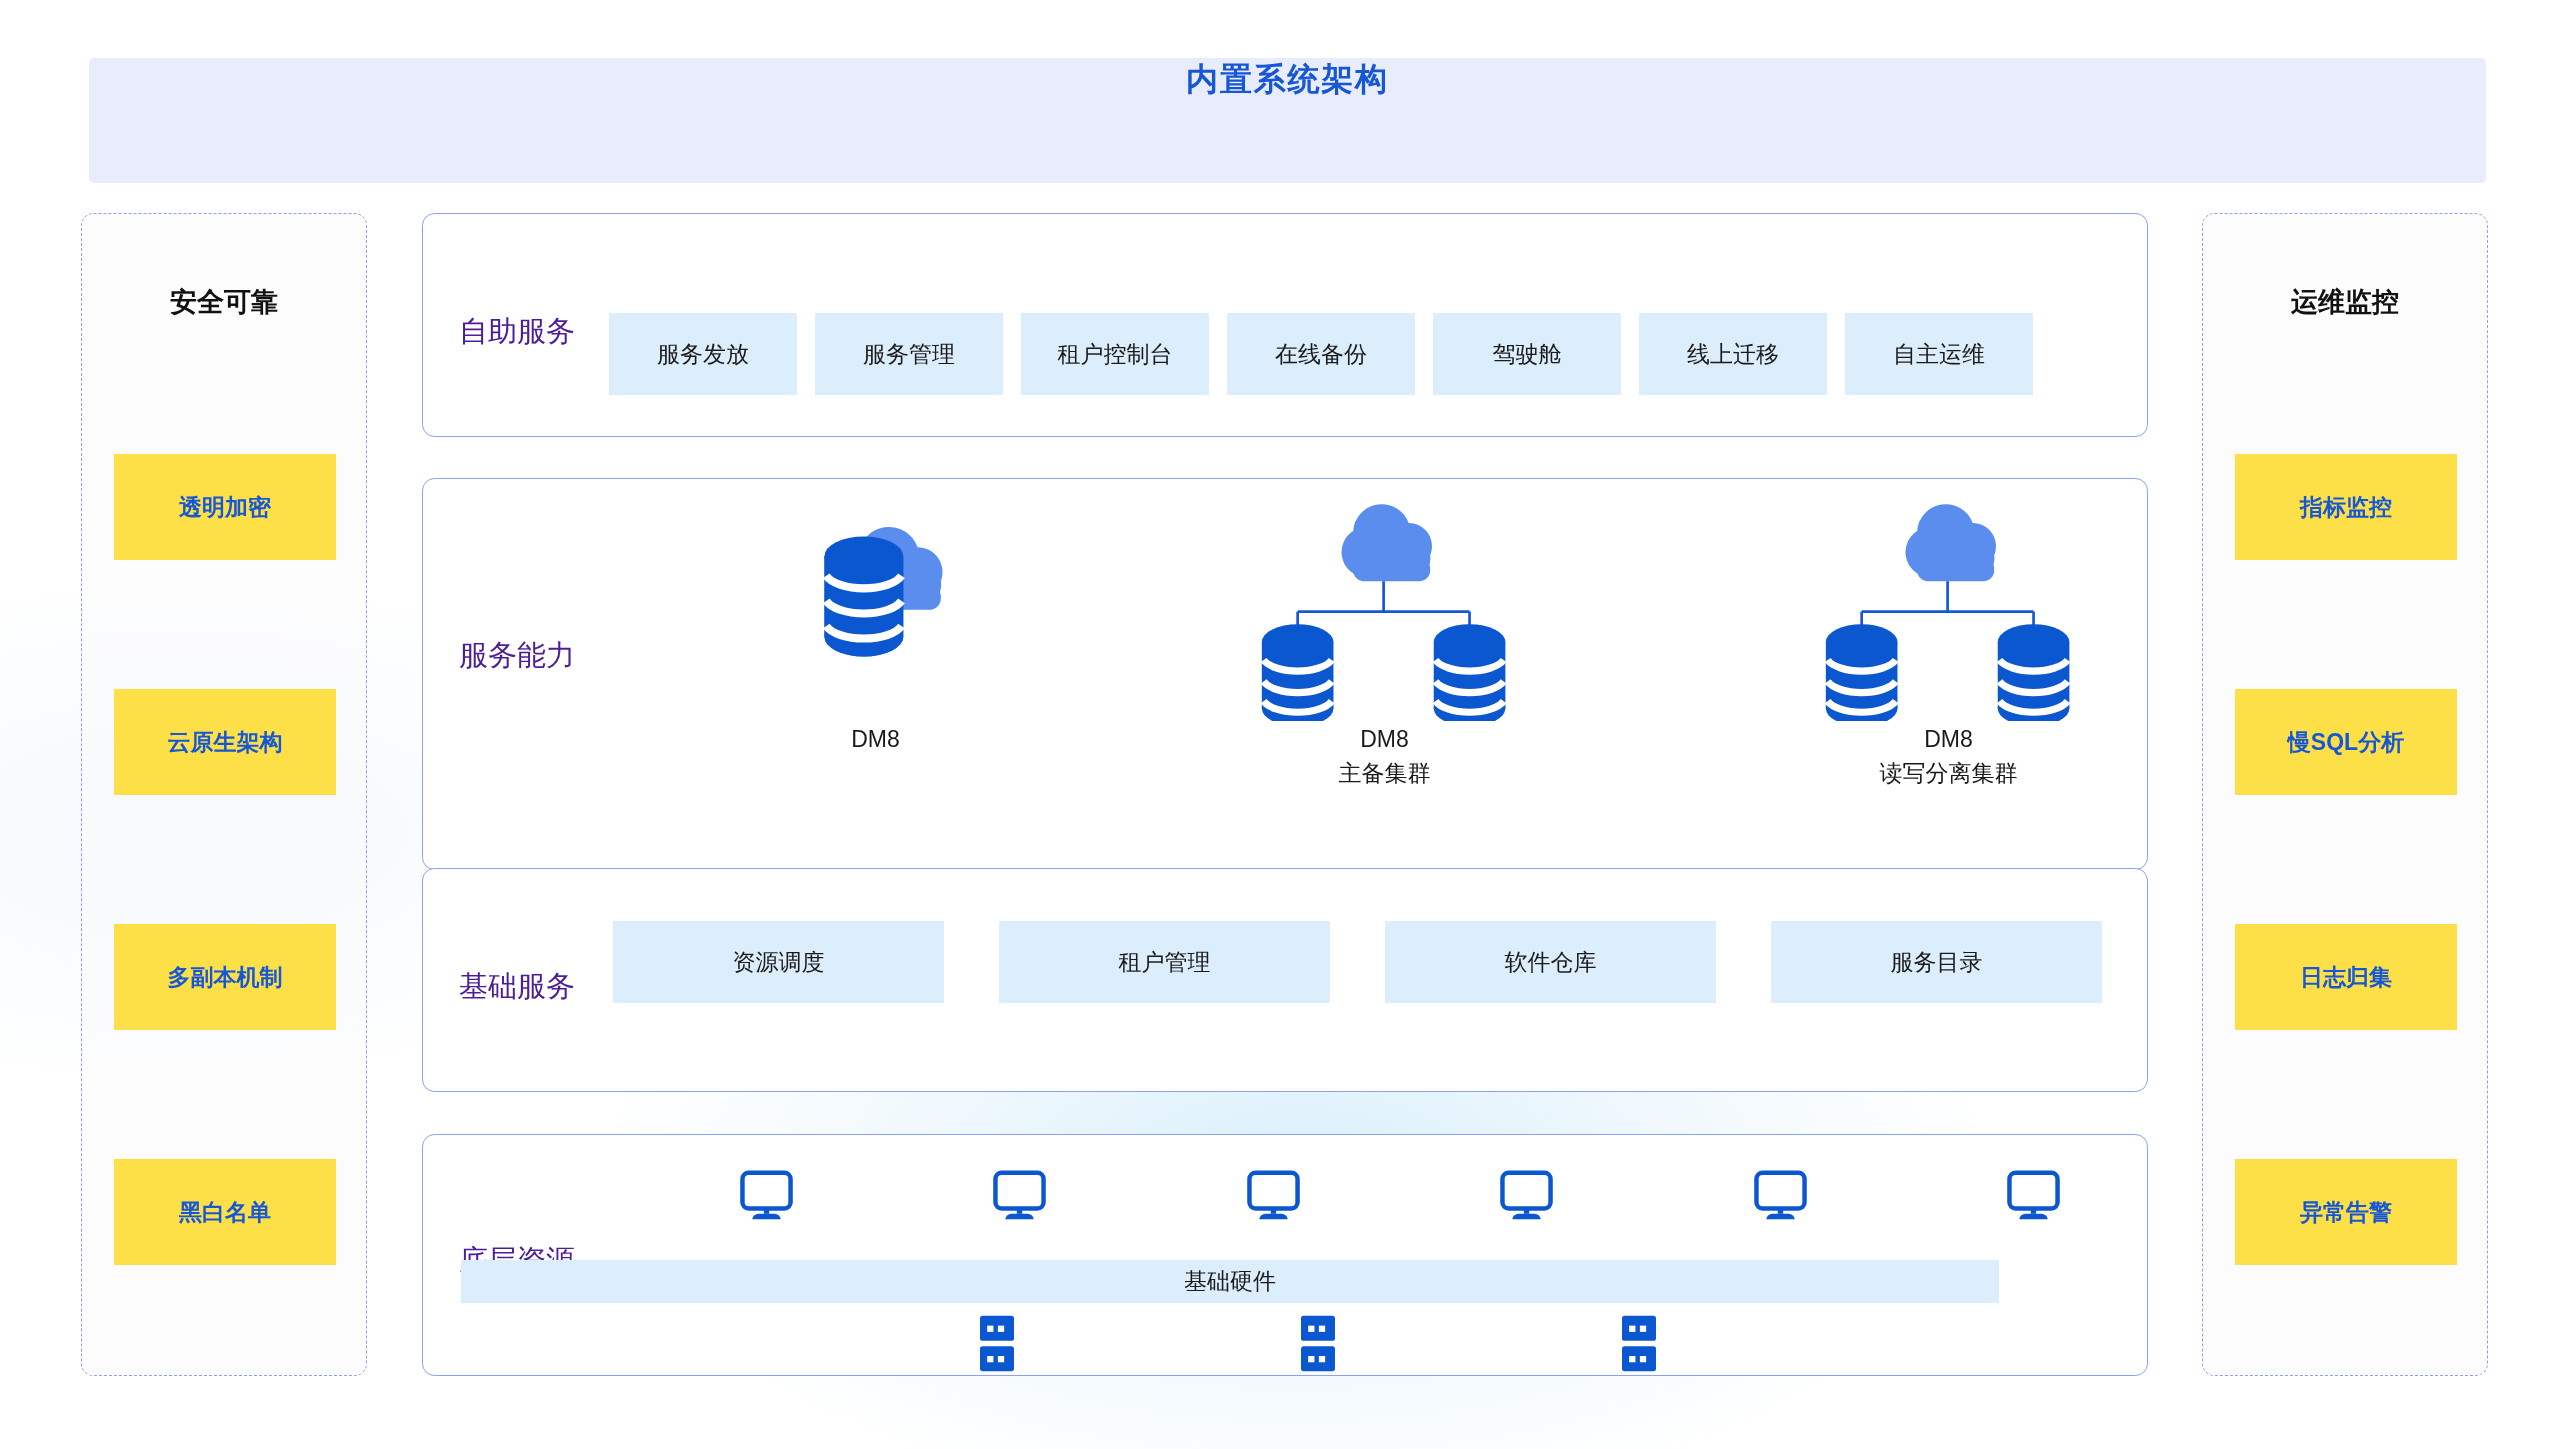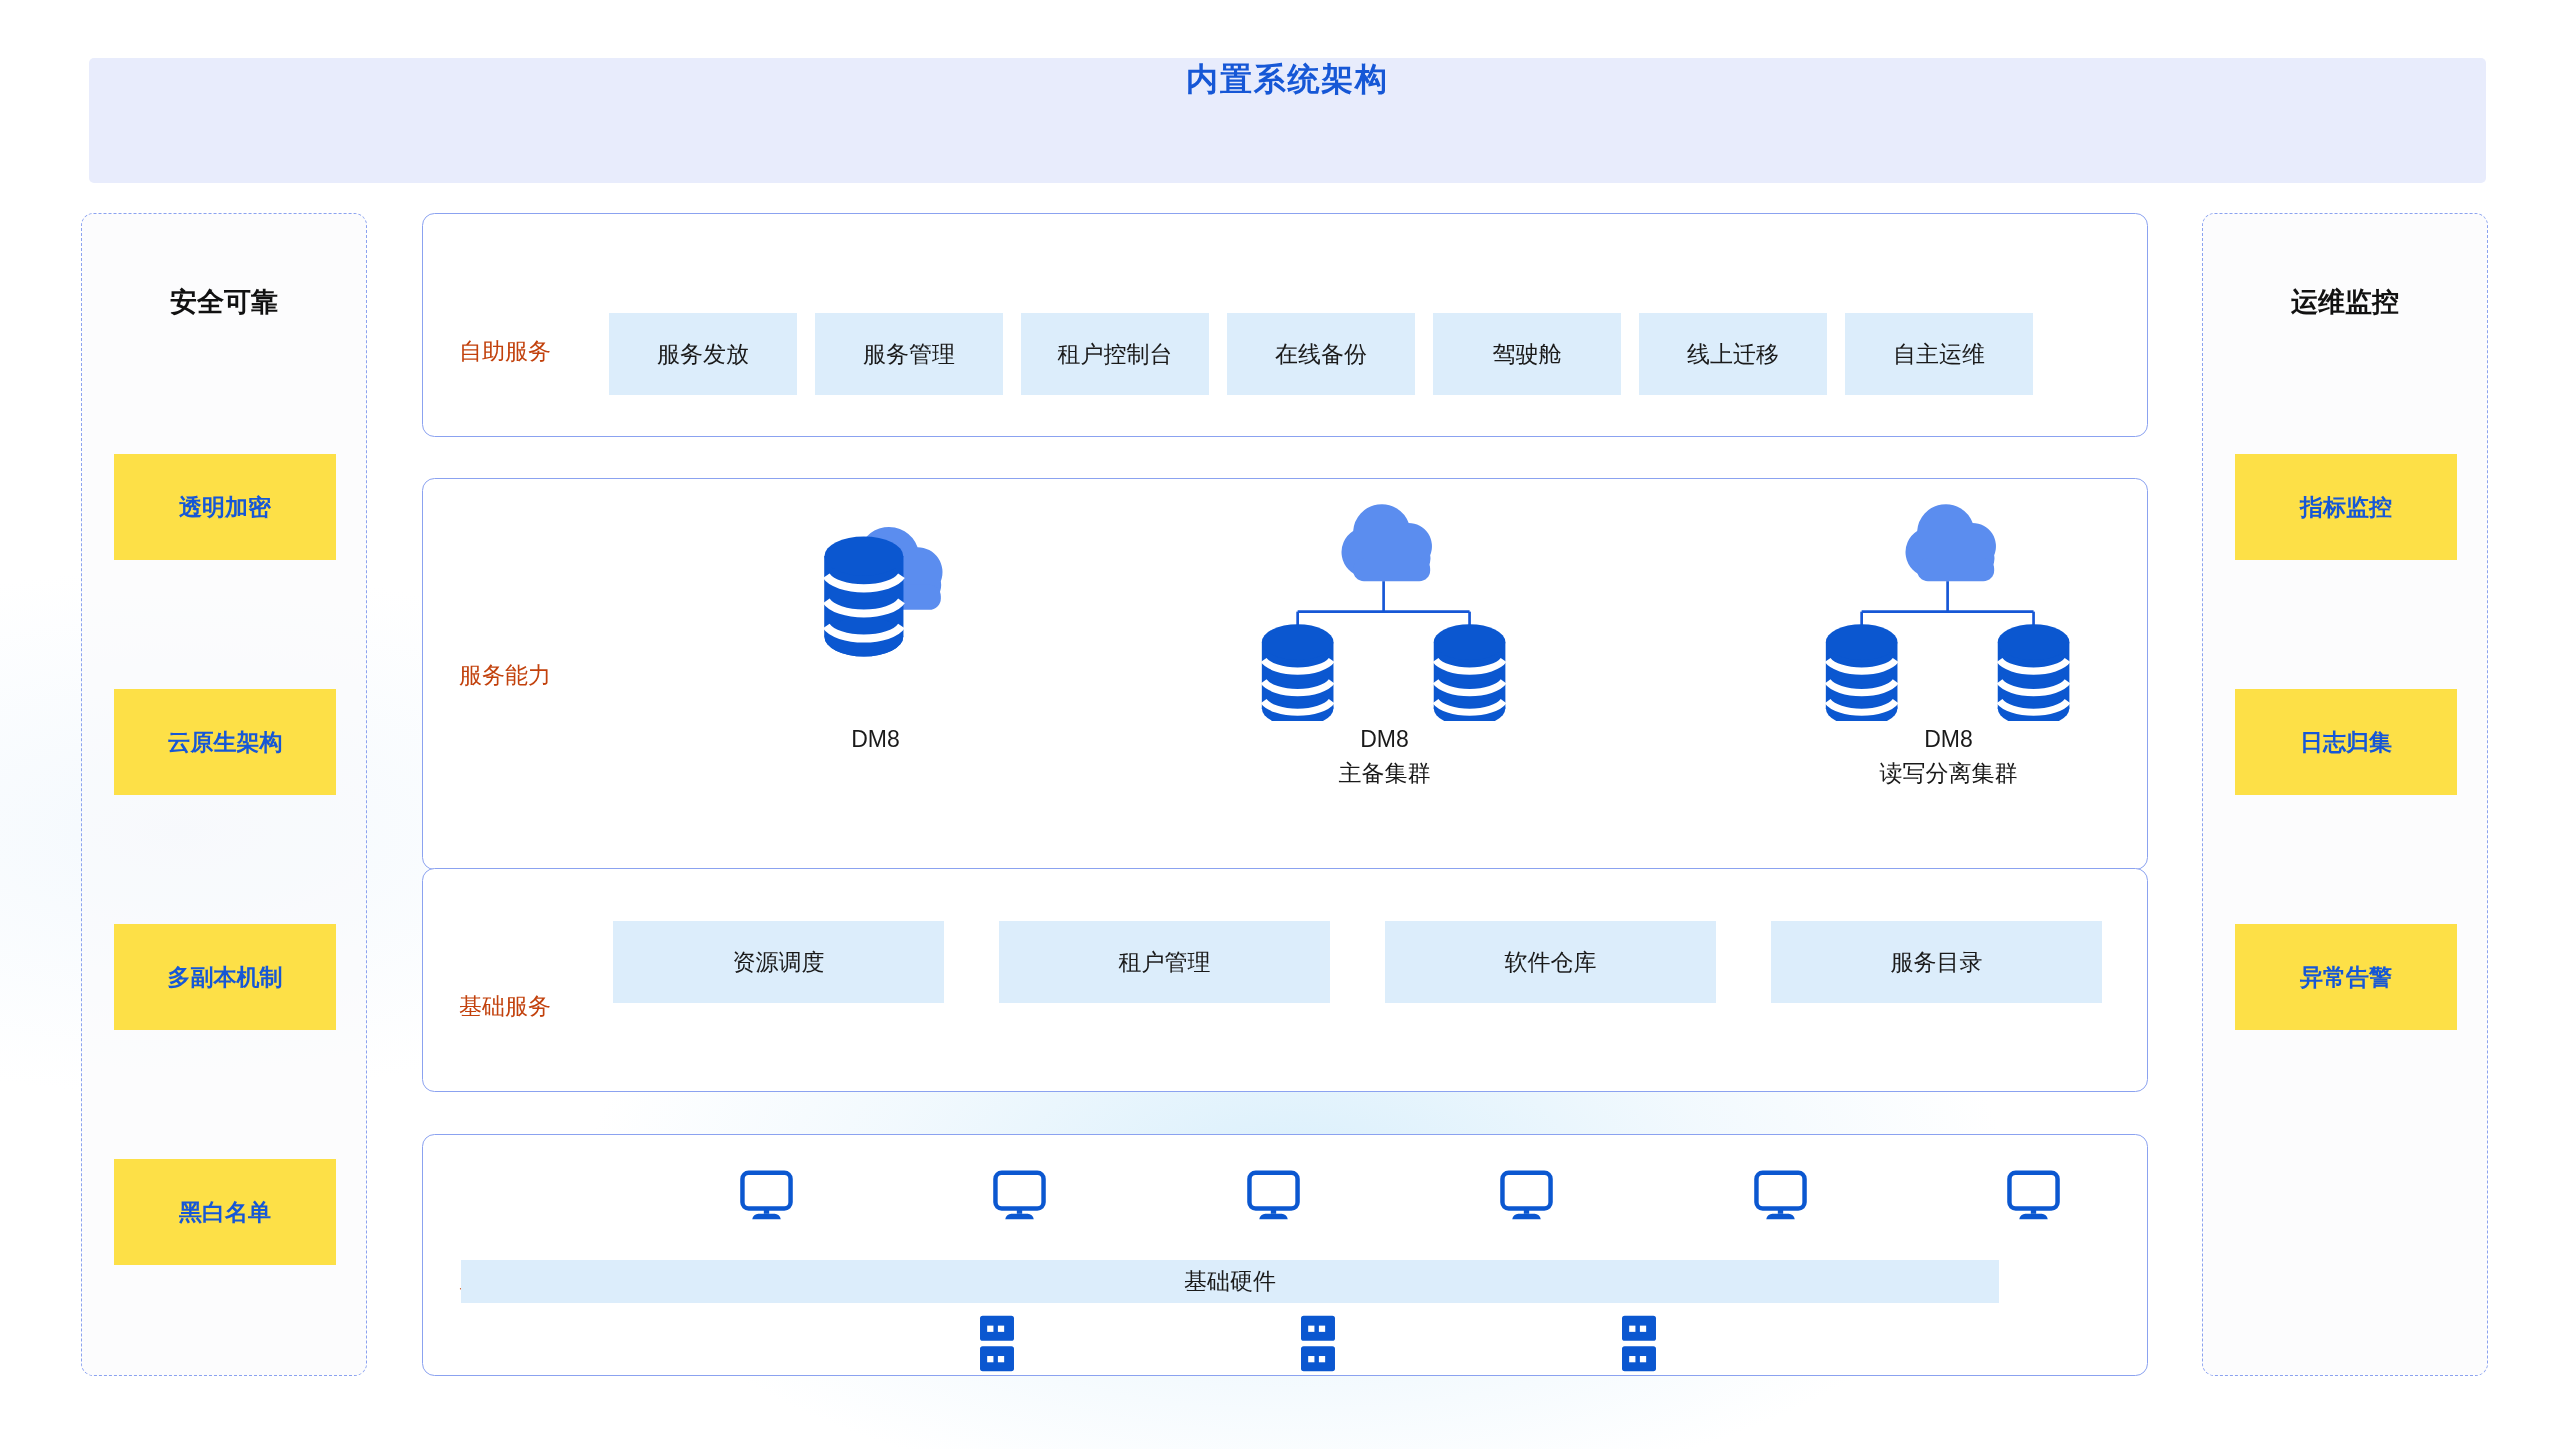--- a/index.html
+++ b/index.html
@@ -99,24 +99,23 @@
     position: absolute;
     left: 422px;
     width: 1726px;
     border: 1.8px solid #8ba2f0;
     border-radius: 12.5px;
     background: #ffffff;
     box-sizing: border-box;
   }
   .card-label {
     position: absolute;
-    font-size: 23px;
-    color: #c2410c;
+    font-size: 29px;
+    color: #4c1d95;
     white-space: nowrap;
-    margin-top: 24px;
   }
 
   
   #card-self-service { top: 213px; height: 224px; }
   #card-self-service .card-label { left: 36px; top: 98px; }
   .ss-row {
     position: absolute;
     left: 186px;
     top: 52px;
     display: flex;
@@ -238,20 +237,21 @@
       <div class="side-chip">云原生架构</div>
       <div class="side-chip">多副本机制</div>
       <div class="side-chip">黑白名单</div>
     </div>
   </div>
 
   <div class="side-panel right">
     <div class="side-title">运维监控</div>
     <div class="side-list">
       <div class="side-chip">指标监控</div>
+      <div class="side-chip">慢SQL分析</div>
       <div class="side-chip">日志归集</div>
       <div class="side-chip">异常告警</div>
     </div>
   </div>
 
   <div class="card" id="card-self-service">
     <div class="card-label">自助服务</div>
     <div class="ss-row">
       <div class="ss-chip">服务发放</div>
       <div class="ss-chip">服务管理</div>

